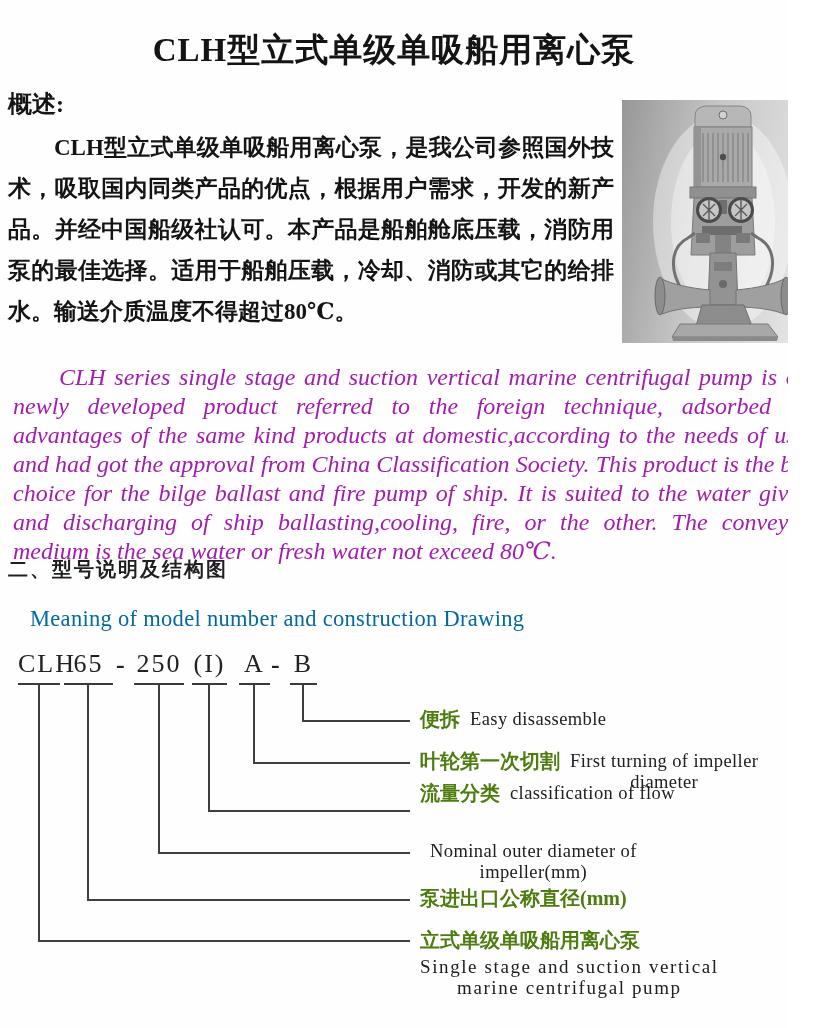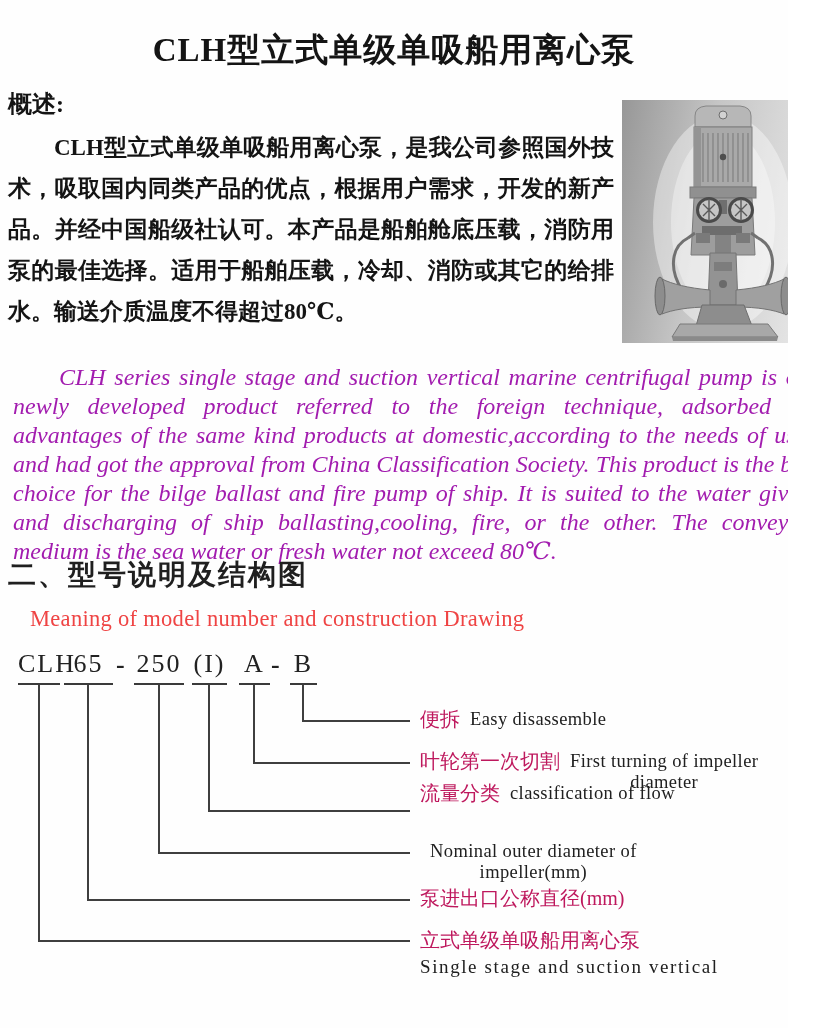--- a/index.html
+++ b/index.html
@@ -26,41 +26,41 @@
   .pump-photo svg{display:block;}
   .en-para{
     position:absolute; top:363px; left:13px; width:806px;
     font-size:24px; line-height:29px; text-align:justify; text-indent:46px;
     color:#a21caf;
     font-style:italic;
   }
   .sec2-cn{
     position:absolute; top:556px; left:8px;
     font-family:"Liberation Sans","DejaVu Sans",sans-serif;
-    font-size:28px; font-weight:bold; letter-spacing:2px; color:#1f1f1f;
+    font-size:20px; font-weight:bold; letter-spacing:2px; color:#1f1f1f;
   }
   .sec2-en{
-    position:absolute; top:606px; left:30px; font-size:22.5px; color:#ef4444;
+    position:absolute; top:606px; left:30px; font-size:22.5px; color:#0369a1;
     letter-spacing:0.3px;
   }
   
   .seg{
     position:absolute; top:650px; height:30px; line-height:28px;
     font-size:26px; letter-spacing:2px; text-align:center;
     border-bottom:2px solid #3a3a3a; padding-bottom:3px; color:#222;
   }
   .dash{
     position:absolute; top:650px; font-size:26px; font-weight:bold; color:#222;
   }
   .vline{position:absolute; width:0; border-left:2px solid #3f3f3f;}
   .hline{position:absolute; height:0; border-top:2px solid #3f3f3f;}
   .dlabel{position:absolute; left:420px; white-space:nowrap;}
   .dlabel .cn{
     display:inline-block; vertical-align:top;
-    font-size:20px; font-weight:normal; line-height:26px; color:#be185d;
+    font-size:20px; font-weight:bold; line-height:26px; color:#4d7c0f;
   }
   .dlabel .enb{
     display:inline-block; vertical-align:top; margin-left:10px;
     font-size:18.5px; line-height:21px; letter-spacing:0.4px; color:#202020;
     padding-top:3px;
   }
   .dlabel .en,.dlabel .en2{display:block;text-align:center;}
   .dlabel .en2:empty{display:none;}
   .dlabel.wide .enb{letter-spacing:1.4px;}
   .dlabel.stacked .enb{display:block; margin-left:0; letter-spacing:1.6px; font-size:19px;}
@@ -189,17 +189,18 @@
       <span class="enb"><span class="en">Nominal outer diameter of</span><span class="en2">impeller(mm)</span></span>
     </div>
 
     <div class="dlabel wide" style="top:885px">
       <span class="cn">泵进出口公称直径(mm)</span>
     </div>
 
     <div class="dlabel stacked" style="top:927px">
       <span class="cn">立式单级单吸船用离心泵</span><span class="enb">
           <span class="en">Single stage and suction vertical</span>
+          <span class="en2">marine centrifugal pump</span>
         </span>
     </div>
   </div>
 
 </div>
 
 </body></html>

